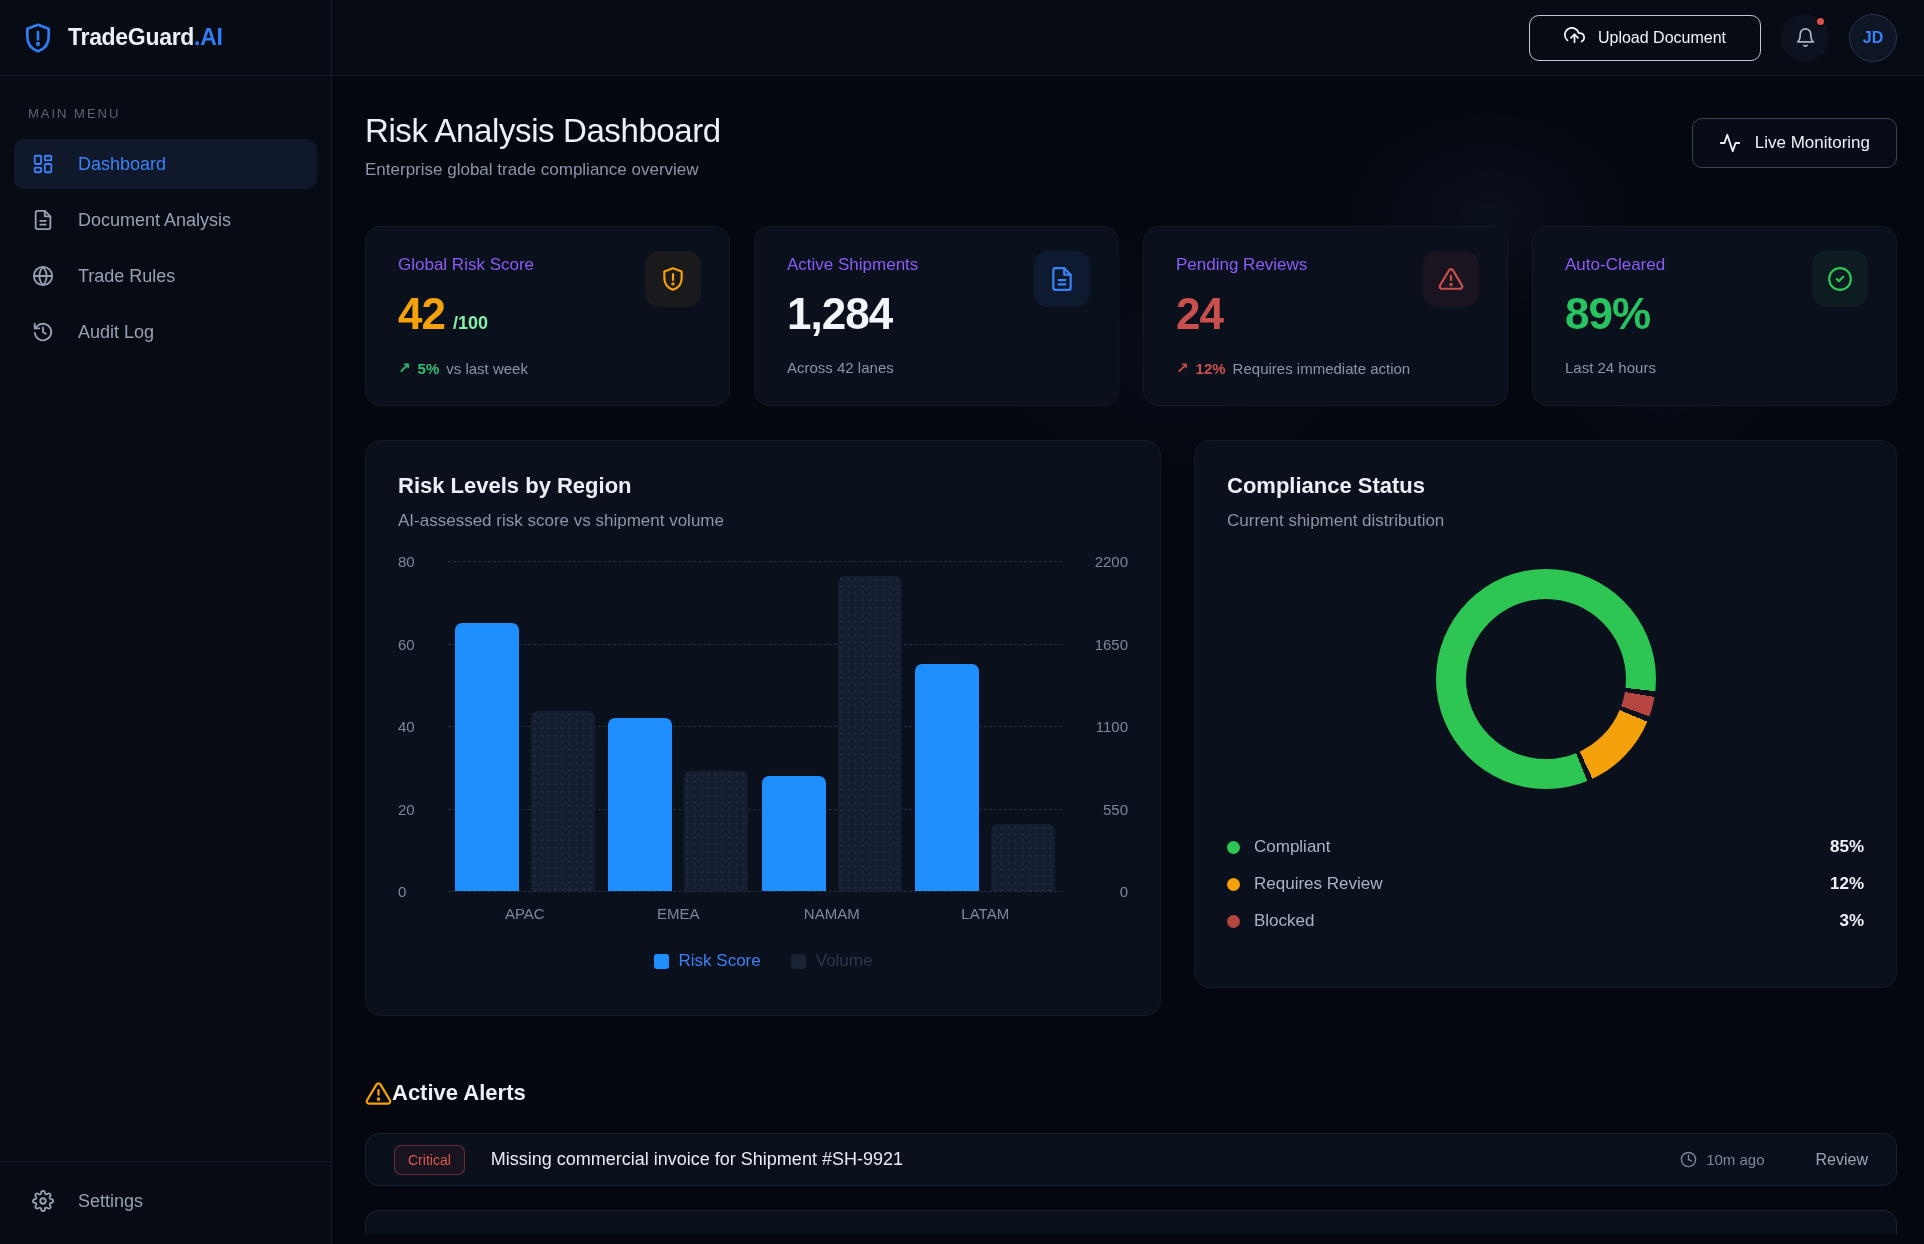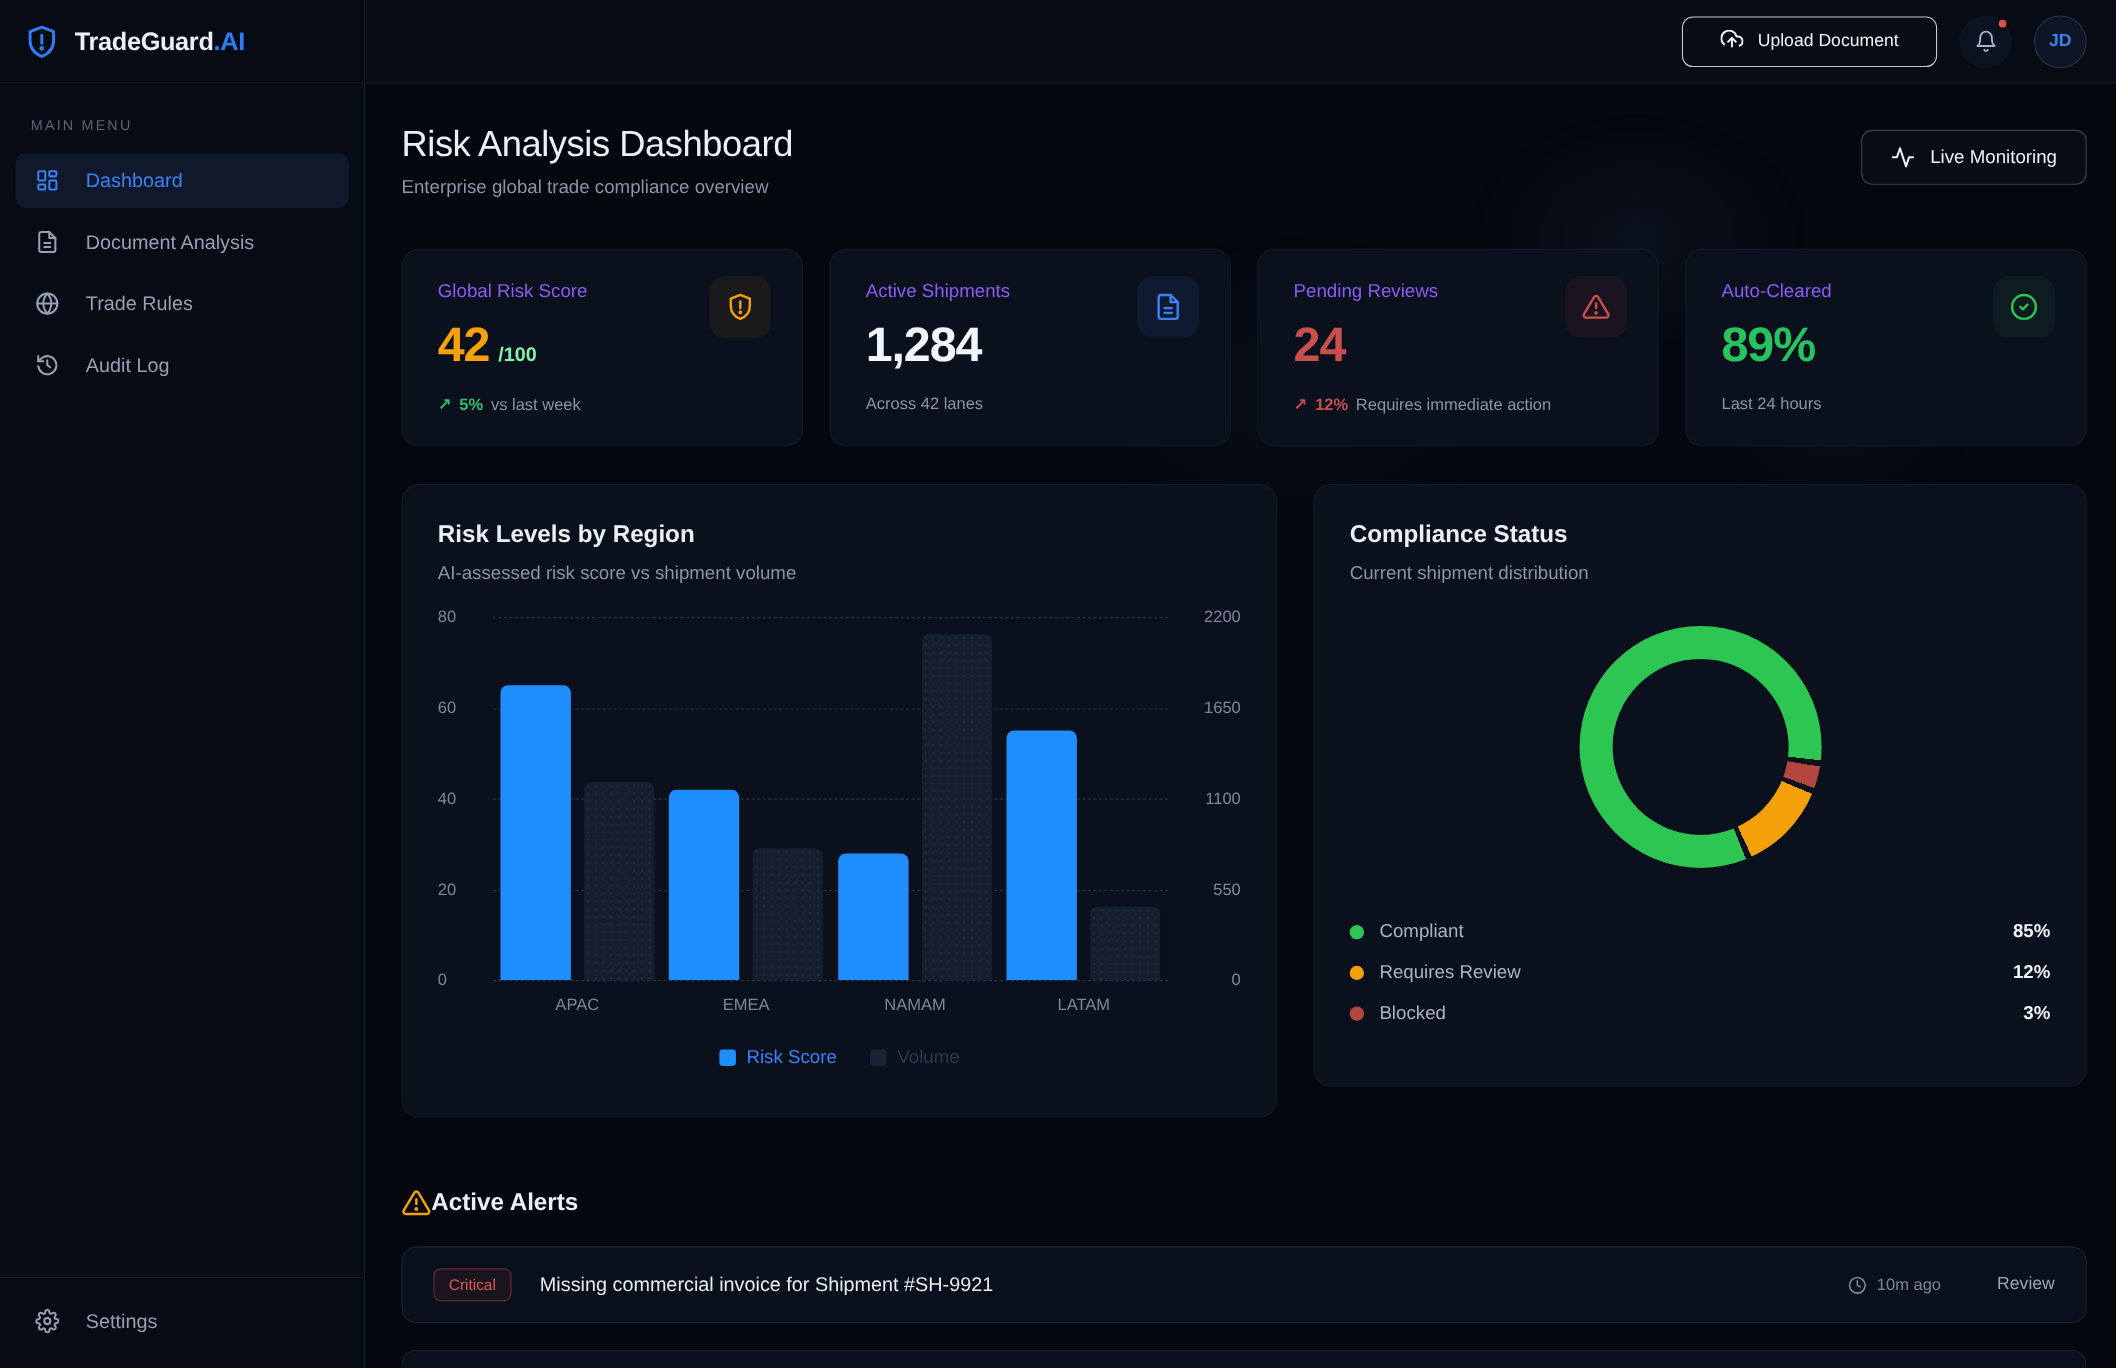--- a/index.html
+++ b/index.html
@@ -137,21 +137,21 @@
   .dl-row { display:flex; align-items:center; margin-bottom:17px; }
   .dl-dot { width:13px; height:13px; border-radius:50%; margin-right:14px; }
   .dl-label { font-size:17px; color:#aab3c5; }
   .dl-pct { margin-left:auto; font-size:17px; font-weight:bold; color:#eef2f7; }
 
   
   .alerts { position:relative; margin-top:64px; }
   .alerts-head { display:flex; align-items:flex-start; }
   .alerts-title { font-size:22px; font-weight:bold; }
   .alert-card {
-    margin-top:26px; height:70px; border-radius:14px;
+    margin-top:26px; height:53px; border-radius:14px;
     background:#0a101b; border:1px solid #1b2334;
     display:flex; align-items:center; padding:0 28px;
   }
   .badge {
     font-size:14px; padding:6px 13px; border-radius:7px;
     background:rgba(201,80,76,0.08); border:1px solid rgba(201,80,76,0.45); color:#d95b51;
   }
   .alert-msg { margin-left:26px; font-size:18px; color:#e8ecf2; }
   .alert-right { margin-left:auto; display:flex; align-items:center; gap:9px; color:#7d8799; font-size:15px; }
   .alert-review { margin-left:42px; color:#9aa5b8; font-size:16px; cursor:pointer; }

